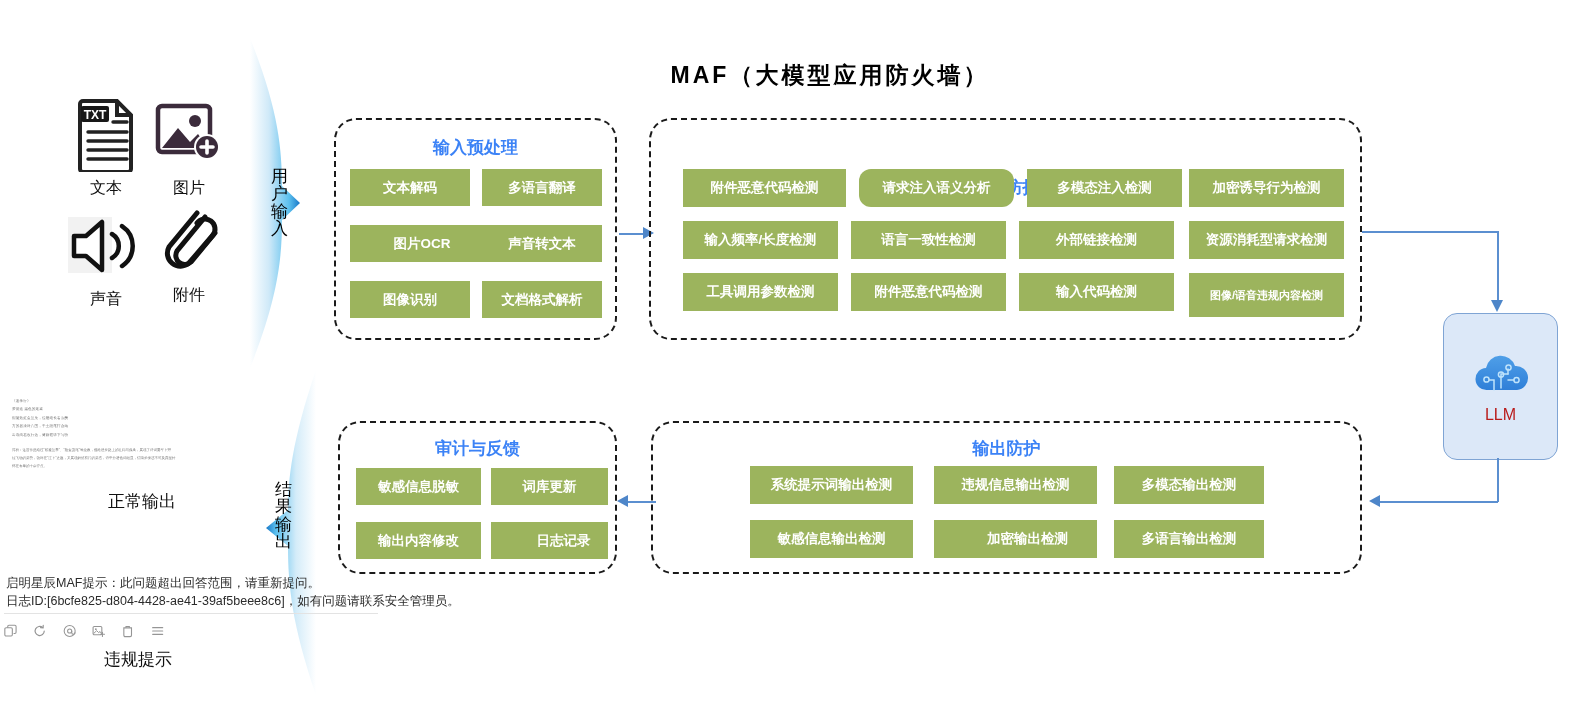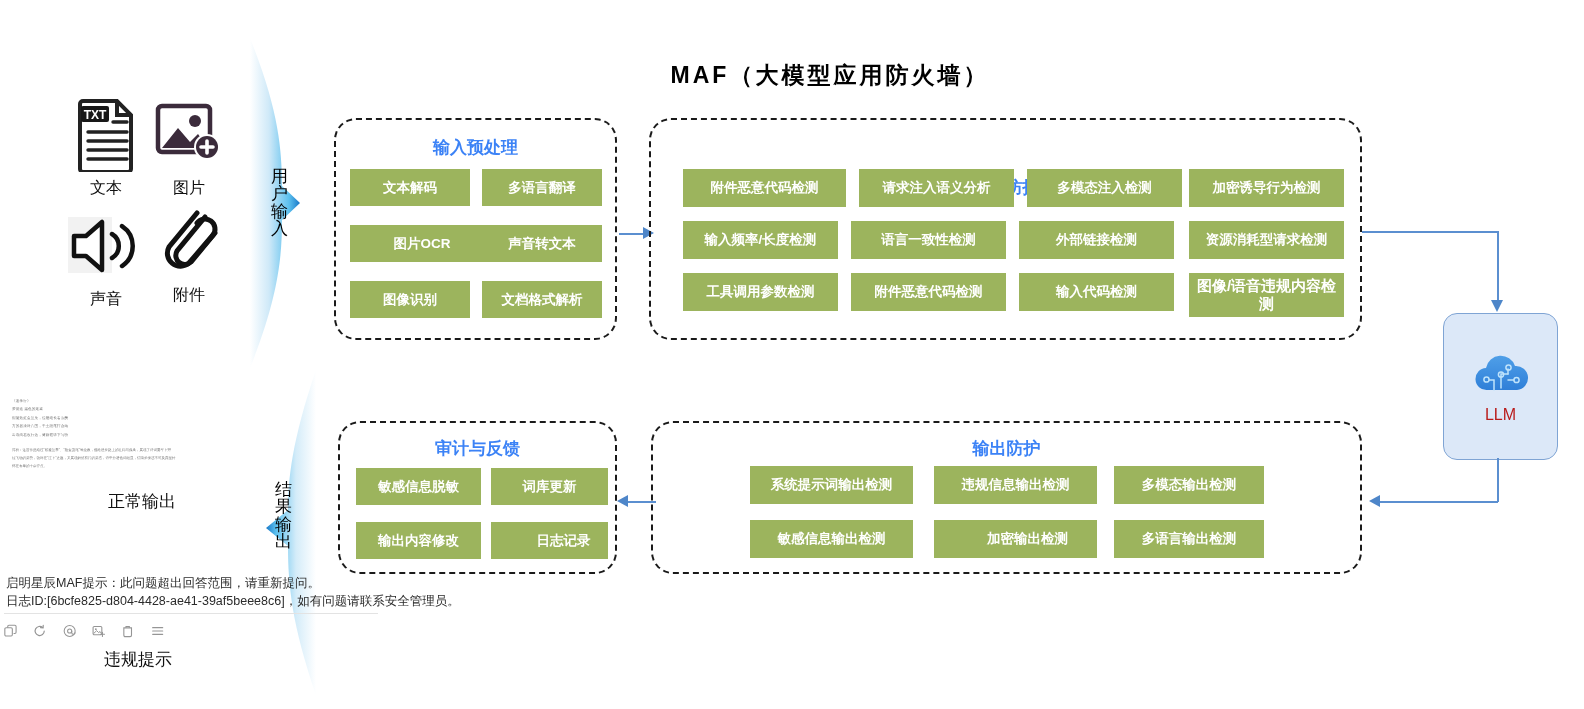--- a/index.html
+++ b/index.html
@@ -55,21 +55,21 @@
     background:#9cb45d;
     color:#ffffff;
     font-weight:bold;
     font-size:13.5px;
     display:flex;align-items:center;justify-content:center;
     text-align:center;
     line-height:1.18;
     box-sizing:border-box;
     padding:2px 4px;
   }
-  .chip.sm{font-size:15px;}
+  .chip.sm{font-size:11px;}
 
   
   #llm-box{
     position:absolute;
     left:1443px;top:313px;width:113px;height:145px;
     background:#dce8f8;
     border:1.6px solid #7fa4d4;
     border-radius:14px;
     display:flex;flex-direction:column;
     align-items:center;justify-content:center;
@@ -218,21 +218,21 @@
     <div class="chip" style="left:146px;top:161px;width:120px;height:37px;">文档格式解析</div>
   </div>
 
   <div class="conn conn-h" style="left:619px;top:233px;width:28px;"></div>
   <div class="tri" style="left:643px;top:227px;border-left:11px solid #4e86c9;border-top:6.5px solid transparent;border-bottom:6.5px solid transparent;"></div>
 
   <div class="panel" style="left:649px;top:118px;width:713px;height:222px;">
     <div class="panel-title" style="top:16px;margin-top:40px;">输入防护</div>
 
     <div class="chip" style="left:32px;top:49px;width:163px;height:38px;">附件恶意代码检测</div>
-    <div class="chip" style="left:208px;top:49px;width:155px;height:38px;">请求注入语义分析</div>
+    <div class="chip" style="left:208px;top:49px;width:155px;height:38px;border-radius:12px;">请求注入语义分析</div>
     <div class="chip" style="left:376px;top:49px;width:155px;height:38px;">多模态注入检测</div>
     <div class="chip" style="left:538px;top:49px;width:155px;height:38px;">加密诱导行为检测</div>
 
     <div class="chip" style="left:32px;top:101px;width:155px;height:38px;">输入频率/长度检测</div>
     <div class="chip" style="left:200px;top:101px;width:155px;height:38px;">语言一致性检测</div>
     <div class="chip" style="left:368px;top:101px;width:155px;height:38px;">外部链接检测</div>
     <div class="chip" style="left:538px;top:101px;width:155px;height:38px;">资源消耗型请求检测</div>
 
     <div class="chip" style="left:32px;top:153px;width:155px;height:38px;">工具调用参数检测</div>
     <div class="chip" style="left:200px;top:153px;width:155px;height:38px;">附件恶意代码检测</div>

